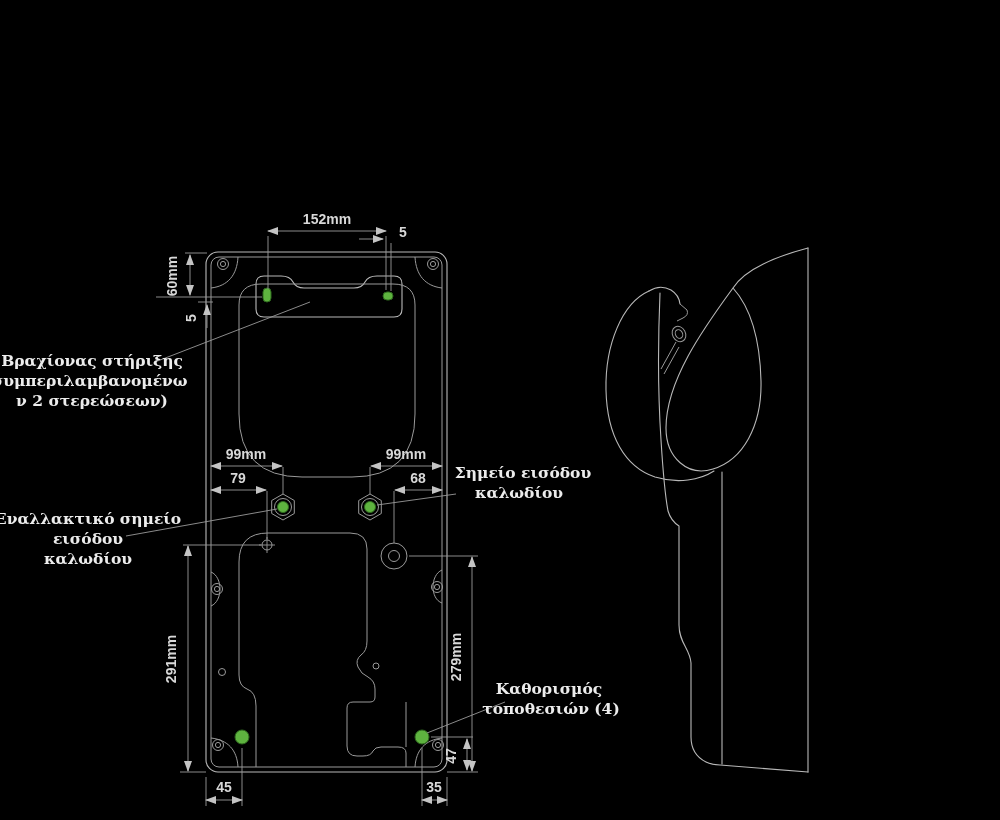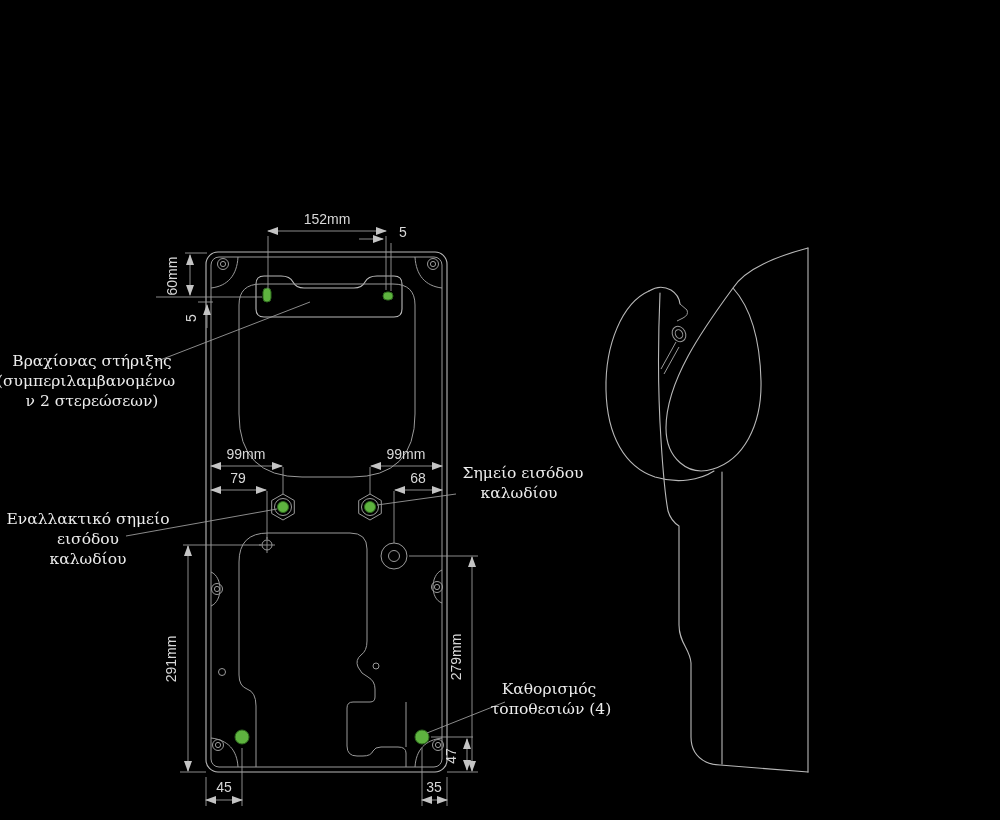--- a/index.html
+++ b/index.html
@@ -1,20 +1,20 @@
 <!DOCTYPE html>
 <html style="--background: #000000; --line: #b8b8b8; --line-dim: #9a9a9a; --text-dim: #d8d8d8; --text-label: #ececec; --green-fill: #5eb33f; --green-stroke: #2e6a1e;"><head>
 <meta charset="utf-8">
 <style>
   :root{
     --background:#000; --line:#b8b8b8; --line-dim:#9a9a9a;
     --text-dim:#d8d8d8; --text-label:#ececec; --green-fill:#5eb33f; --green-stroke:#2e6a1e;
   }
   html,body{margin:0;padding:0;background:var(--background);}
-  .canvas{position:relative;width:1000px;height:820px;background:var(--background);overflow:hidden;}
+  .canvas{position:relative;width:1000px;height:820px;background:var(--background);overflow:hidden;font-weight:bold;}
   svg{display:block;width:1000px;height:820px;}
   .ln{fill:none;stroke:var(--line);stroke-width:1.1;stroke-linejoin:round;stroke-linecap:round;}
   .ln2{fill:none;stroke:var(--line-dim);stroke-width:1;stroke-linejoin:round;}
   .dimln{fill:none;stroke:var(--line-dim);stroke-width:0.9;}
   .green{fill:var(--green-fill);stroke:var(--green-stroke);stroke-width:1;}
   text.dim{font-family:"Liberation Sans",sans-serif;font-size:14px;fill:var(--text-dim);}
   text.lbl{font-family:"DejaVu Serif",serif;font-size:15.5px;fill:var(--text-label);}
 </style>
 </head>
 <body>

